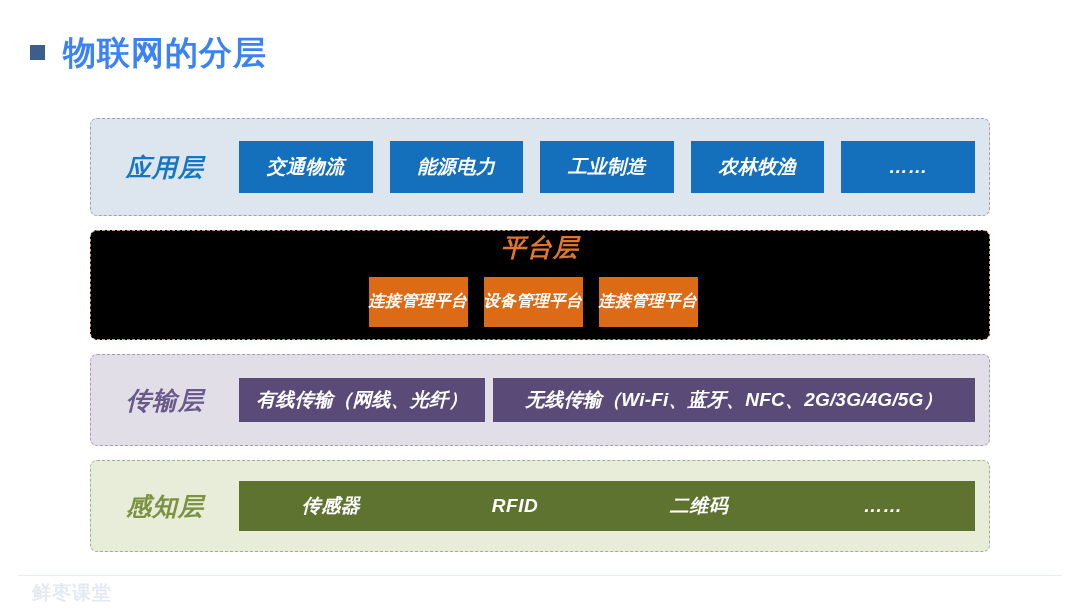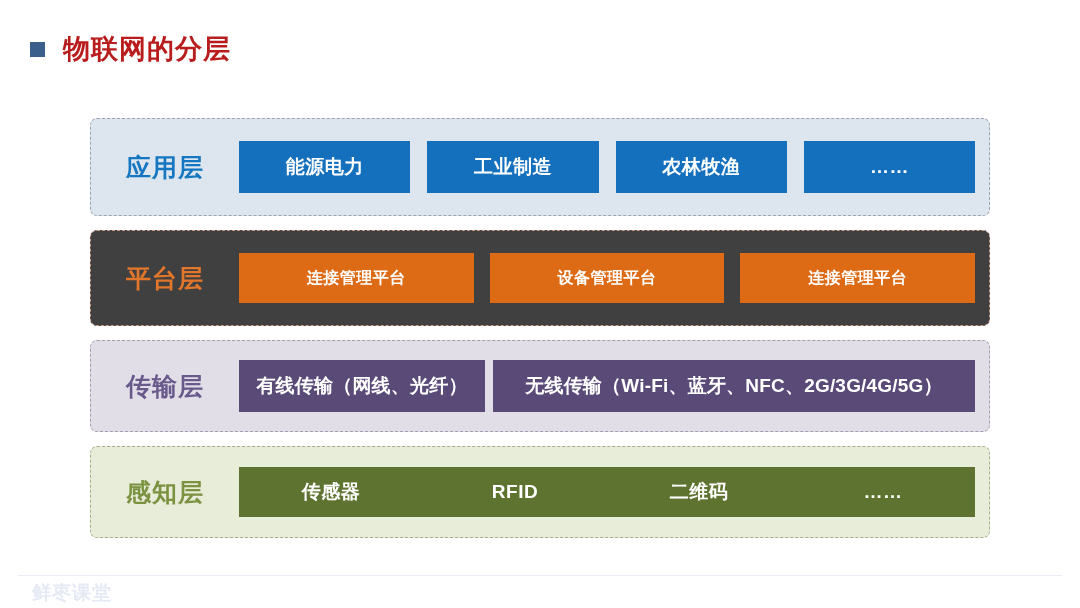--- a/index.html
+++ b/index.html
@@ -24,46 +24,47 @@
     align-items: center;
     gap: 18px;
   }
   .title-bullet {
     width: 15px;
     height: 15px;
     background: #3a5f8a;
     flex: 0 0 auto;
   }
   .title-text {
-    font-size: 27px;
-    font-weight: bold;
-    color: #b91c1c;
+    font-size: 33px;
+    font-weight: bold;
+    color: #3b82f6;
     letter-spacing: 1px;
     line-height: 1;
   }
 
   
   .diagram {
     position: absolute;
     left: 90px;
     top: 118px;
     width: 900px;
+    font-style: italic;
   }
 
   .layer-row {
     position: relative;
     display: flex;
     align-items: center;
     border: 1.6px dashed #9a9a9a;
     border-radius: 7px;
     box-sizing: border-box;
     margin-bottom: 14px;
   }
   .layer-row.app    { height: 98px; background: #dde5ef; border-color: #9aa3ae; }
-  .layer-row.plat   { height: 96px; background: #404040; border-color: #c79a86; }
+  .layer-row.plat   { height: 110px; background: #000000; border-color: #c79a86; flex-direction: column; }
   .layer-row.trans  { height: 92px; background: #e2dee8; border-color: #a49cb0; }
   .layer-row.sense  { height: 92px; background: #e8edda; border-color: #a3ae8c; }
 
   .layer-label {
     flex: 0 0 auto;
     width: 148px;
     text-align: center;
     font-size: 25px;
     font-weight: bold;
     letter-spacing: 1px;
@@ -108,21 +109,21 @@
     flex: 1 1 0;
     height: 50px;
     background: #dd6b16;
     font-size: 16px;
     letter-spacing: 0.5px;
   }
 
   
   .boxes.trans { gap: 8px; }
   .boxes.trans .box {
-    height: 52px;
+    height: 44px;
     background: #5a4a78;
     font-size: 19px;
     letter-spacing: 0.2px;
   }
   .boxes.trans .box.wired    { flex: 0 0 246px; }
   .boxes.trans .box.wireless { flex: 1 1 auto; }
 
   
   .boxes.sense { gap: 0; }
   .boxes.sense .box {
@@ -158,20 +159,21 @@
 <div class="slide-title">
   <span class="title-bullet"></span>
   <span class="title-text">物联网的分层</span>
 </div>
 
 <div class="diagram">
 
   <div class="layer-row app">
     <div class="layer-label app">应用层</div>
     <div class="boxes app">
+      <div class="box">交通物流</div>
       <div class="box">能源电力</div>
       <div class="box">工业制造</div>
       <div class="box">农林牧渔</div>
       <div class="box">……</div>
     </div>
   </div>
 
   <div class="layer-row plat">
     <div class="layer-label plat">平台层</div>
     <div class="boxes plat">

